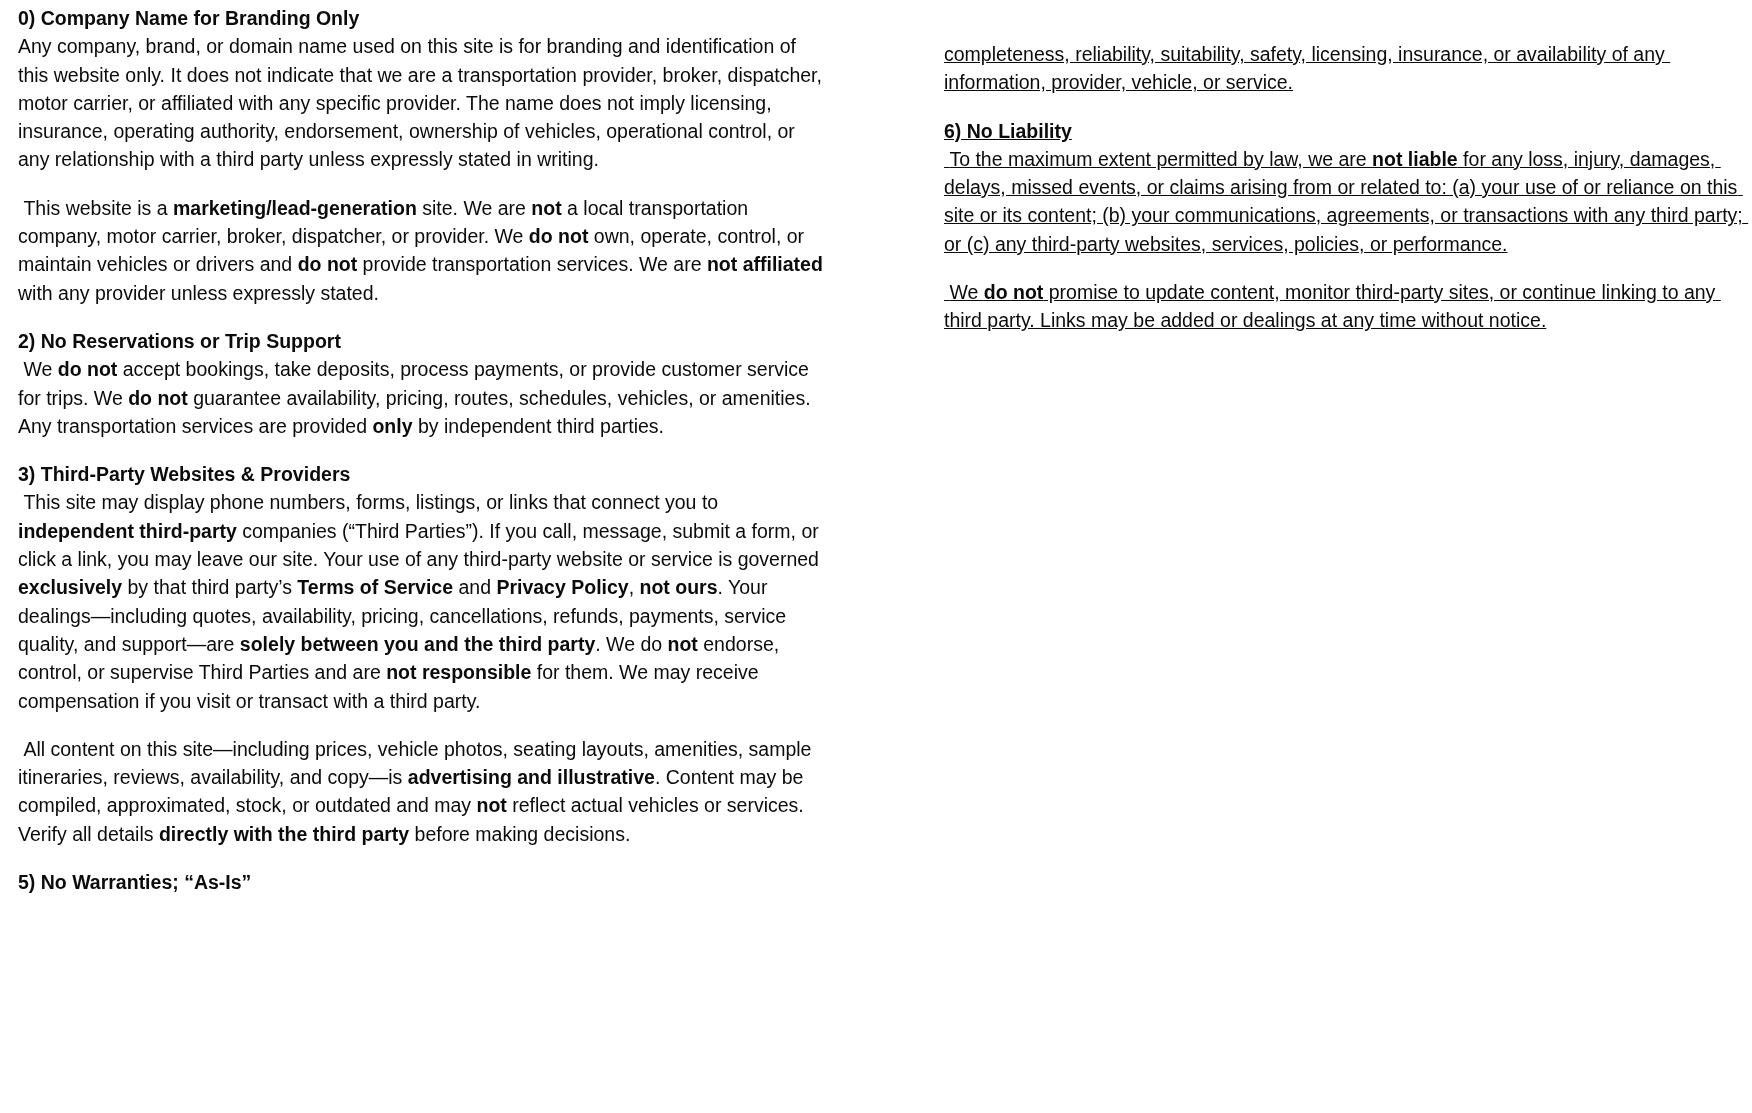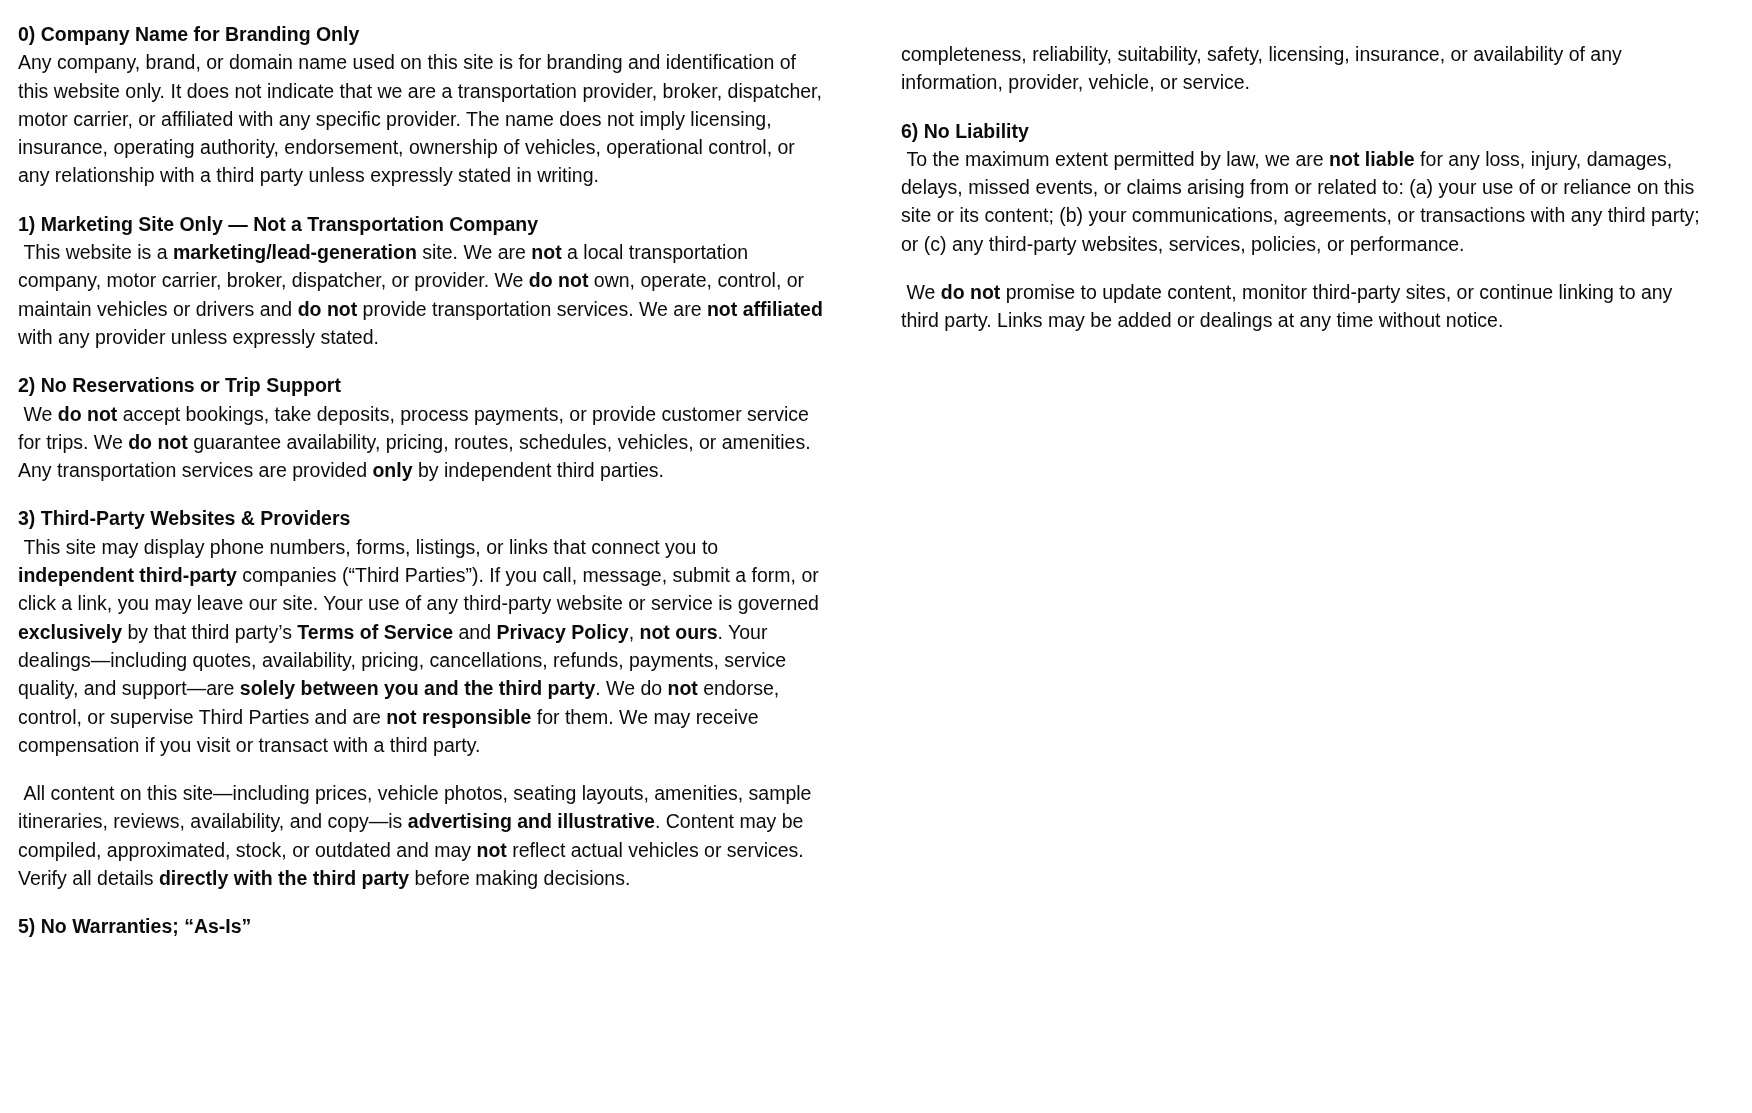--- a/index.html
+++ b/index.html
@@ -13,22 +13,22 @@
     background: #ffffff;
     color: #0b0b0b;
     font-family: "Liberation Sans", "DejaVu Sans", sans-serif;
     font-size: 19.5px;
     line-height: 28.3px;
     overflow: hidden;
   }
   .col {
     position: absolute;
   }
-  .col-left  { left: 18px;  top: 20px; width: 806px; }
-  .col-right { left: 901px; top: 40px; width: 800px; }
+  .col-left  { left: 18px;  top: 4px; width: 806px; }
+  .col-right { left: 944px; top: 40px; width: 800px; text-decoration: underline; }
   p.sec {
     margin: 0 0 20px 0;
     padding: 0;
   }
   p.sec .h {
     display: block;
     font-weight: 700;
   }
   .runs {
     white-space: pre-wrap;
@@ -42,21 +42,20 @@
 <div class="page">
 
   <div class="col col-left">
 
     <p class="sec">
       <strong class="h">0) Company Name for Branding Only</strong>
       <span class="runs"><span>Any company, brand, or domain name used on this site is for branding and identification of this website only. It does not indicate that we are a transportation provider, broker, dispatcher, motor carrier, or affiliated with any specific provider. The name does not imply licensing, insurance, operating authority, endorsement, ownership of vehicles, operational control, or any relationship with a third party unless expressly stated in writing.</span></span>
     </p>
 
     <p class="sec">
-      <strong class="h">1) Marketing Site Only — Not a Transportation Company</strong>
       <span class="runs"><span> This website is a </span><b>marketing/lead-generation</b><span> site. We are </span><b>not</b><span> a local transportation company, motor carrier, broker, dispatcher, or provider. We </span><b>do not</b><span> own, operate, control, or maintain vehicles or drivers and </span><b>do not</b><span> provide transportation services. We are </span><b>not affiliated</b><span> with any provider unless expressly stated.</span></span>
     </p>
 
     <p class="sec">
       <strong class="h">2) No Reservations or Trip Support</strong>
       <span class="runs"><span> We </span><b>do not</b><span> accept bookings, take deposits, process payments, or provide customer service for trips. We </span><b>do not</b><span> guarantee availability, pricing, routes, schedules, vehicles, or amenities. Any transportation services are provided </span><b>only</b><span> by independent third parties.</span></span>
     </p>
 
     <p class="sec">
       <strong class="h">3) Third-Party Websites &amp; Providers</strong>

